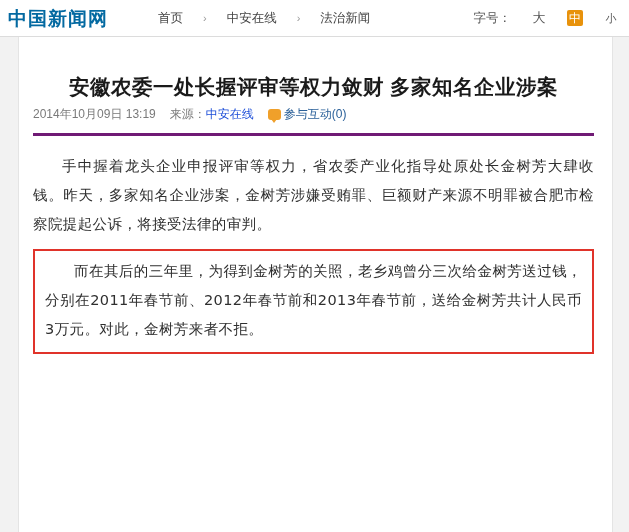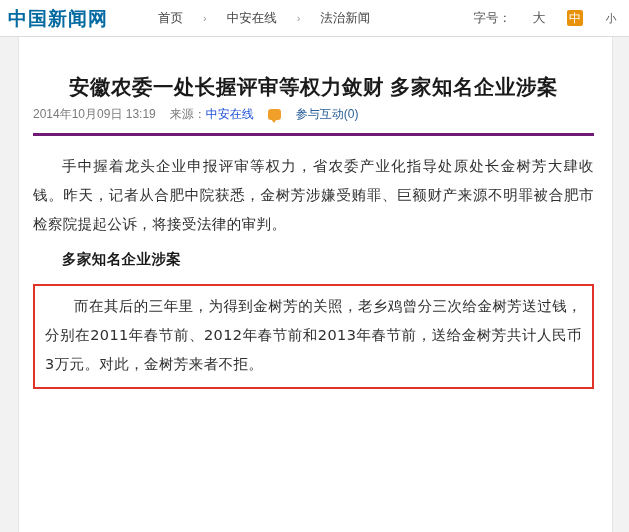--- a/index.html
+++ b/index.html
@@ -133,21 +133,21 @@
     gap: 14px;
     white-space: nowrap;
   }
   .meta .source-link {
     color: #1d4ed8;
     text-decoration: none;
   }
   .interact {
     display: inline-flex;
     align-items: center;
-    gap: 15px;
+    gap: 3px;
     color: #2a6099;
   }
   .bubble-icon {
     display: inline-block;
     width: 13px;
     height: 11px;
     background: #f0a02a;
     border-radius: 3px;
     position: relative;
   }
@@ -229,22 +229,21 @@
       <span>
         <span>来源：</span><a class="source-link" href="#">中安在线</a>
       </span>
       <span class="interact">
         <span class="bubble-icon"></span>
         <a class="interact-text" href="#">参与互动(0)</a>
       </span>
     </div>
 
     <div class="article-body">
-      <p>手中握着龙头企业申报评审等权力，省农委产业化指导处原处长金树芳大肆收钱。昨天，记者从合肥中院获悉，金树芳涉嫌受贿罪、巨额财产来源不明罪被合肥市检察院提起公诉，将接受法律的审判。</p>
-      <p class="subhead">多家知名企业涉案</p>
+      <p>手中握着龙头企业申报评审等权力，省农委产业化指导处原处长金树芳大肆收钱。昨天，多家知名企业涉案，金树芳涉嫌受贿罪、巨额财产来源不明罪被合肥市检察院提起公诉，将接受法律的审判。</p>
 
       <div class="highlight-box">
         <p>而在其后的三年里，为得到金树芳的关照，老乡鸡曾分三次给金树芳送过钱，分别在2011年春节前、2012年春节前和2013年春节前，送给金树芳共计人民币3万元。对此，金树芳来者不拒。</p>
       </div>
     </div>
   </div>
 
   <div class="right-rail"></div>
 </div>
 

